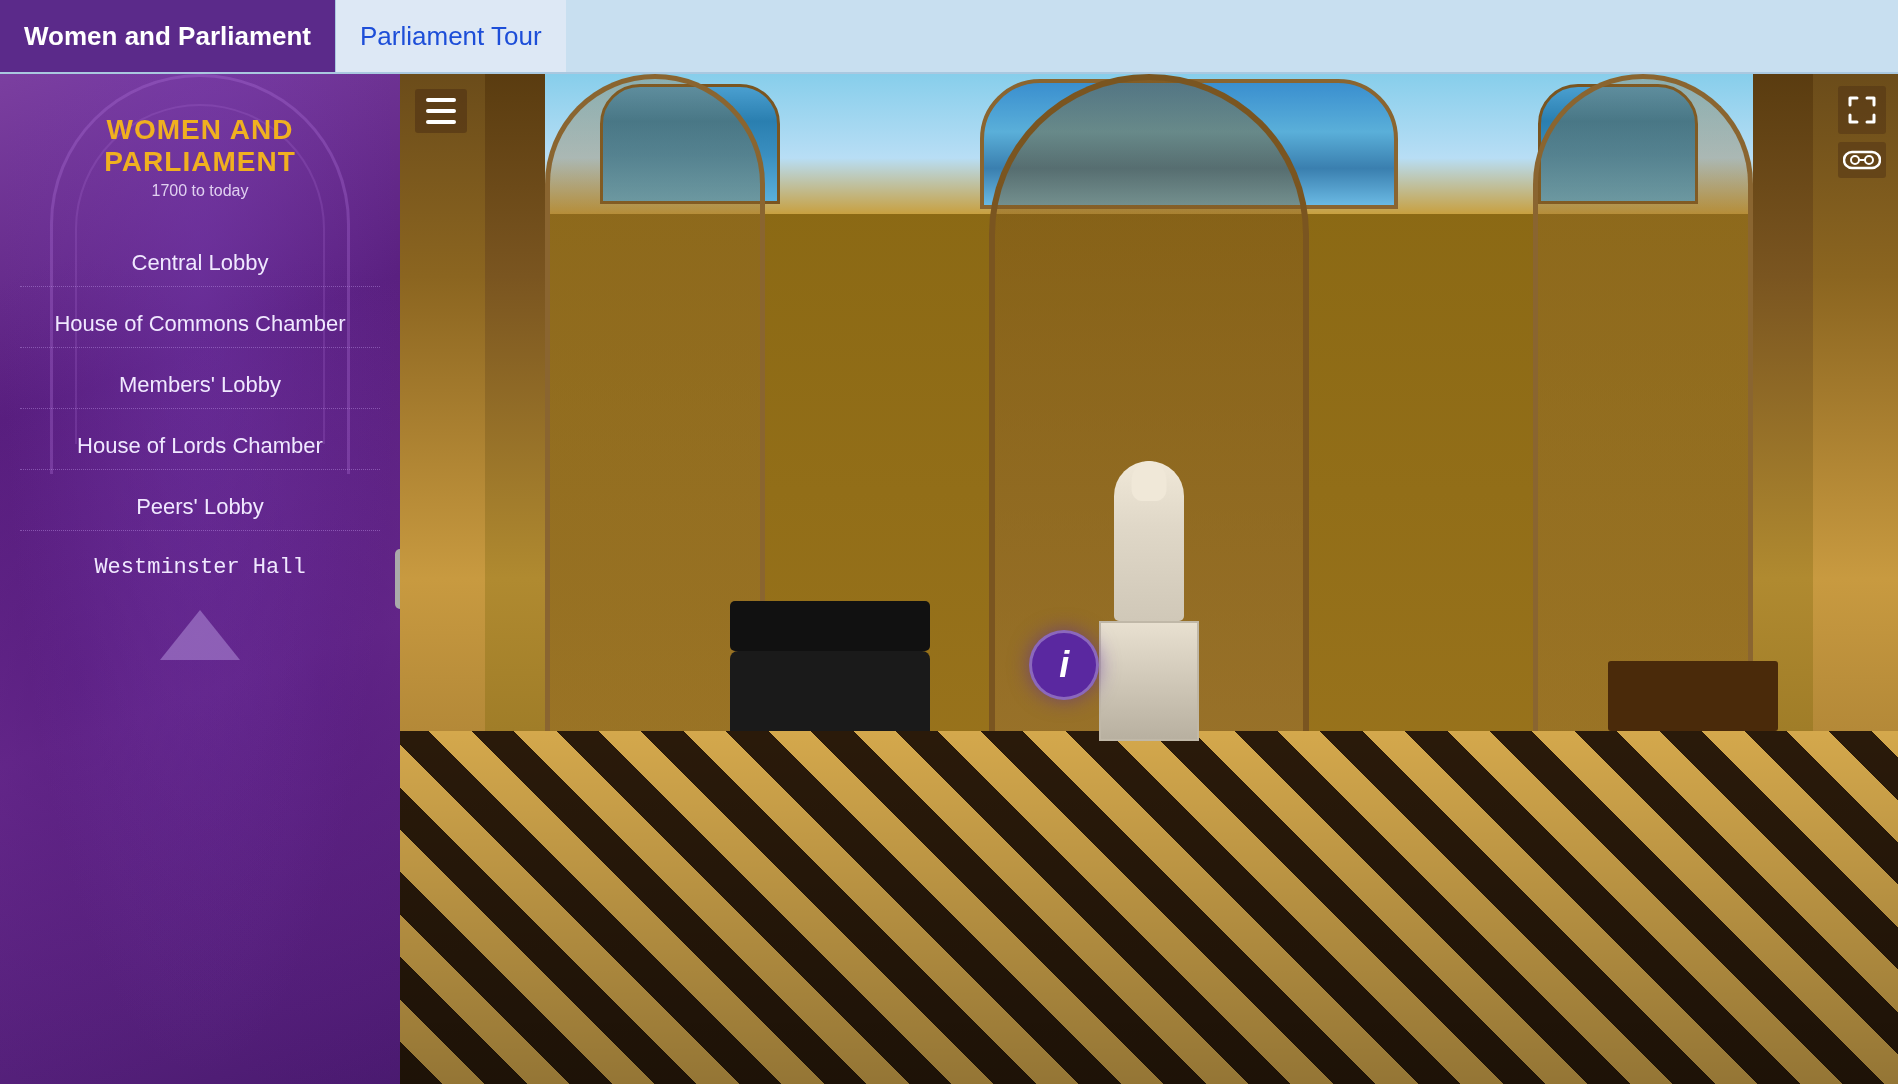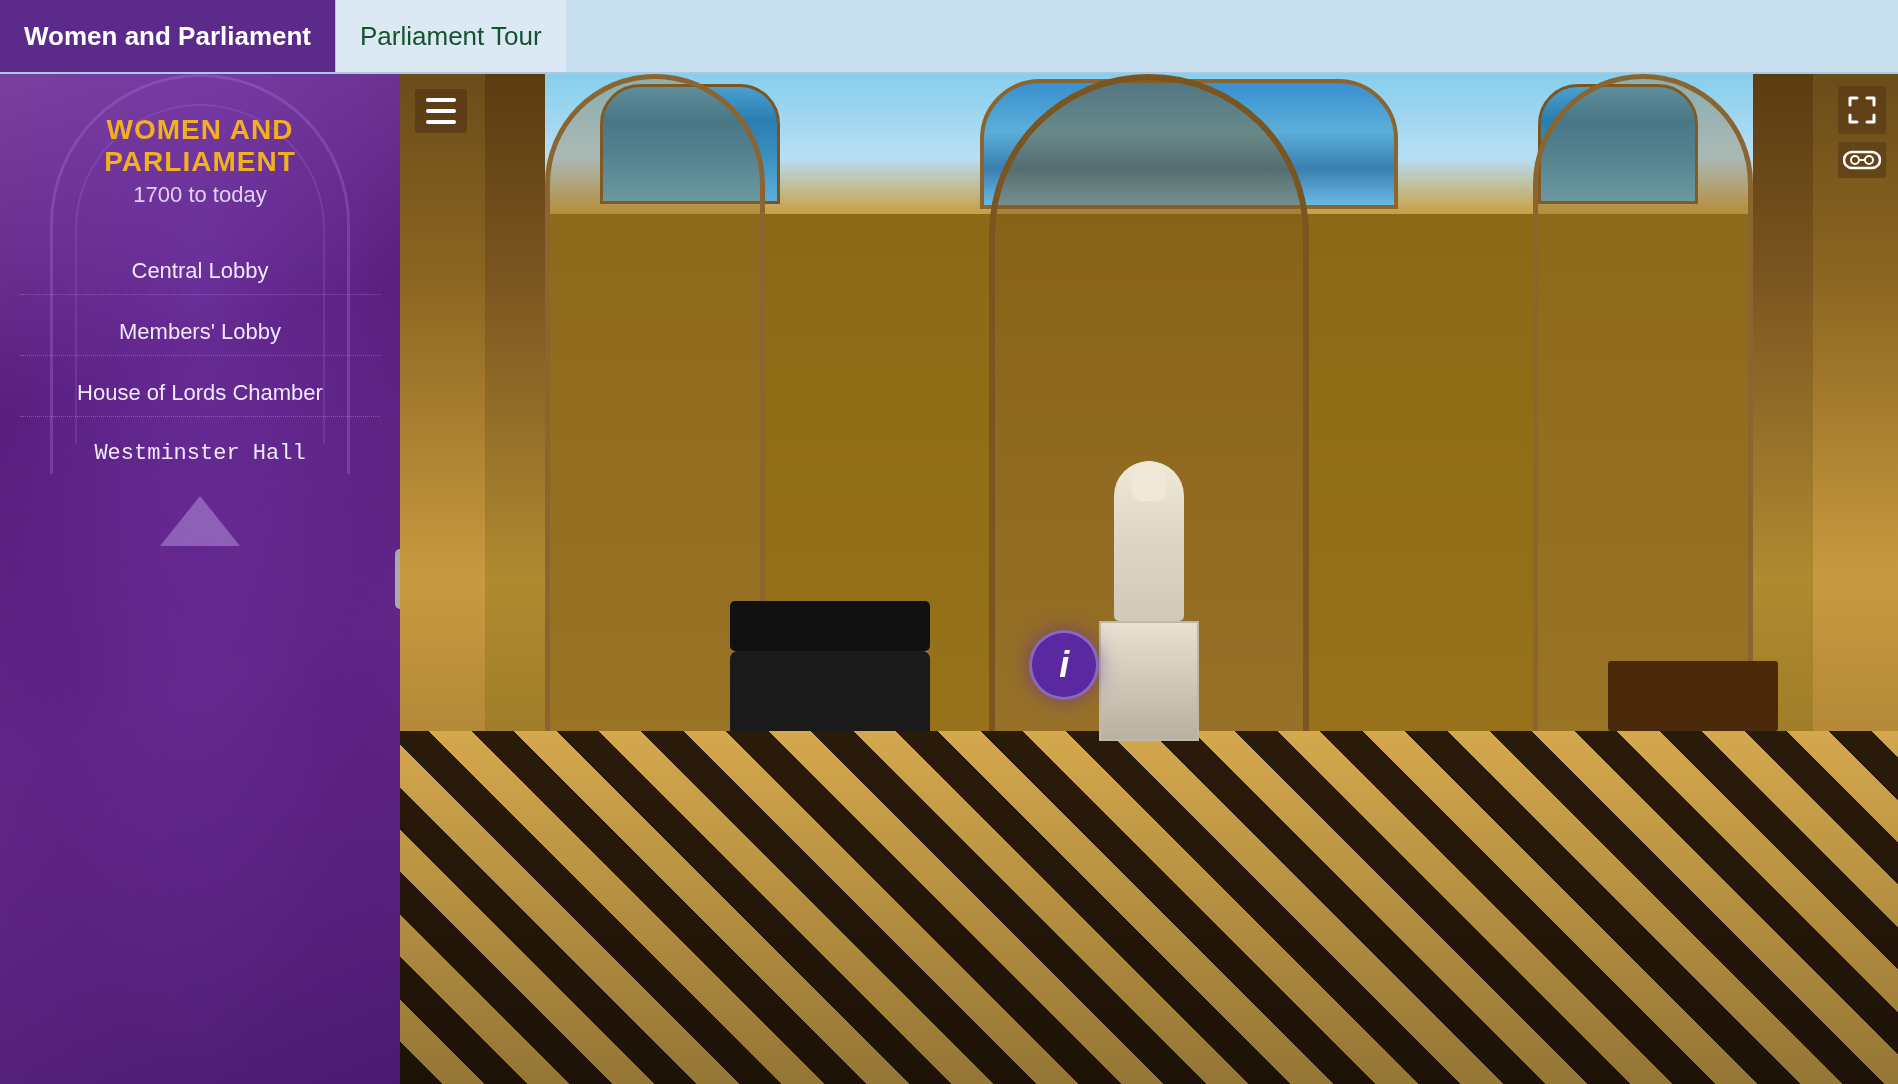--- a/index.html
+++ b/index.html
@@ -19,21 +19,21 @@
       font-size: 26px;
       font-weight: bold;
       display: flex;
       align-items: center;
       padding: 0 24px;
       cursor: pointer;
       user-select: none;
     }
     .nav-tab-parliament {
       background: #dde8f5;
-      color: #14532d;
+      color: #1d4ed8;
       font-size: 26px;
       font-weight: normal;
       display: flex;
       align-items: center;
       padding: 0 24px;
       cursor: pointer;
       user-select: none;
       border-left: 1px solid #aac8e0;
     }
 
@@ -104,21 +104,21 @@
     }
     .sidebar-title-main {
       color: #f0b020;
       font-size: 28px;
       font-weight: bold;
       letter-spacing: 1px;
       text-transform: uppercase;
     }
     .sidebar-title-sub {
       color: #e0d0f0;
-      font-size: 22px;
+      font-size: 16px;
       margin-top: 4px;
     }
 
     .sidebar-nav {
       width: 100%;
       display: flex;
       flex-direction: column;
       align-items: center;
       gap: 14px;
       position: relative;
@@ -377,22 +377,24 @@
     <div class="arch-decoration-2"></div>
 
     <div class="sidebar-title-block">
       <div class="sidebar-title-main">WOMEN AND PARLIAMENT</div>
       <div class="sidebar-title-sub">1700 to today</div>
     </div>
 
     <nav class="sidebar-nav">
 
     <div class="sidebar-nav-item">Central Lobby</div>
+        <div class="sidebar-nav-item">House of Commons Chamber</div>
         <div class="sidebar-nav-item">Members' Lobby</div>
         <div class="sidebar-nav-item">House of Lords Chamber</div>
+        <div class="sidebar-nav-item">Peers' Lobby</div>
         <div class="sidebar-nav-item">Westminster Hall</div>
       </nav>
 
     <div class="sidebar-arrow">
       <div class="arrow-up"></div>
     </div>
 
 
     <div class="scroll-handle"></div>
   </div>

